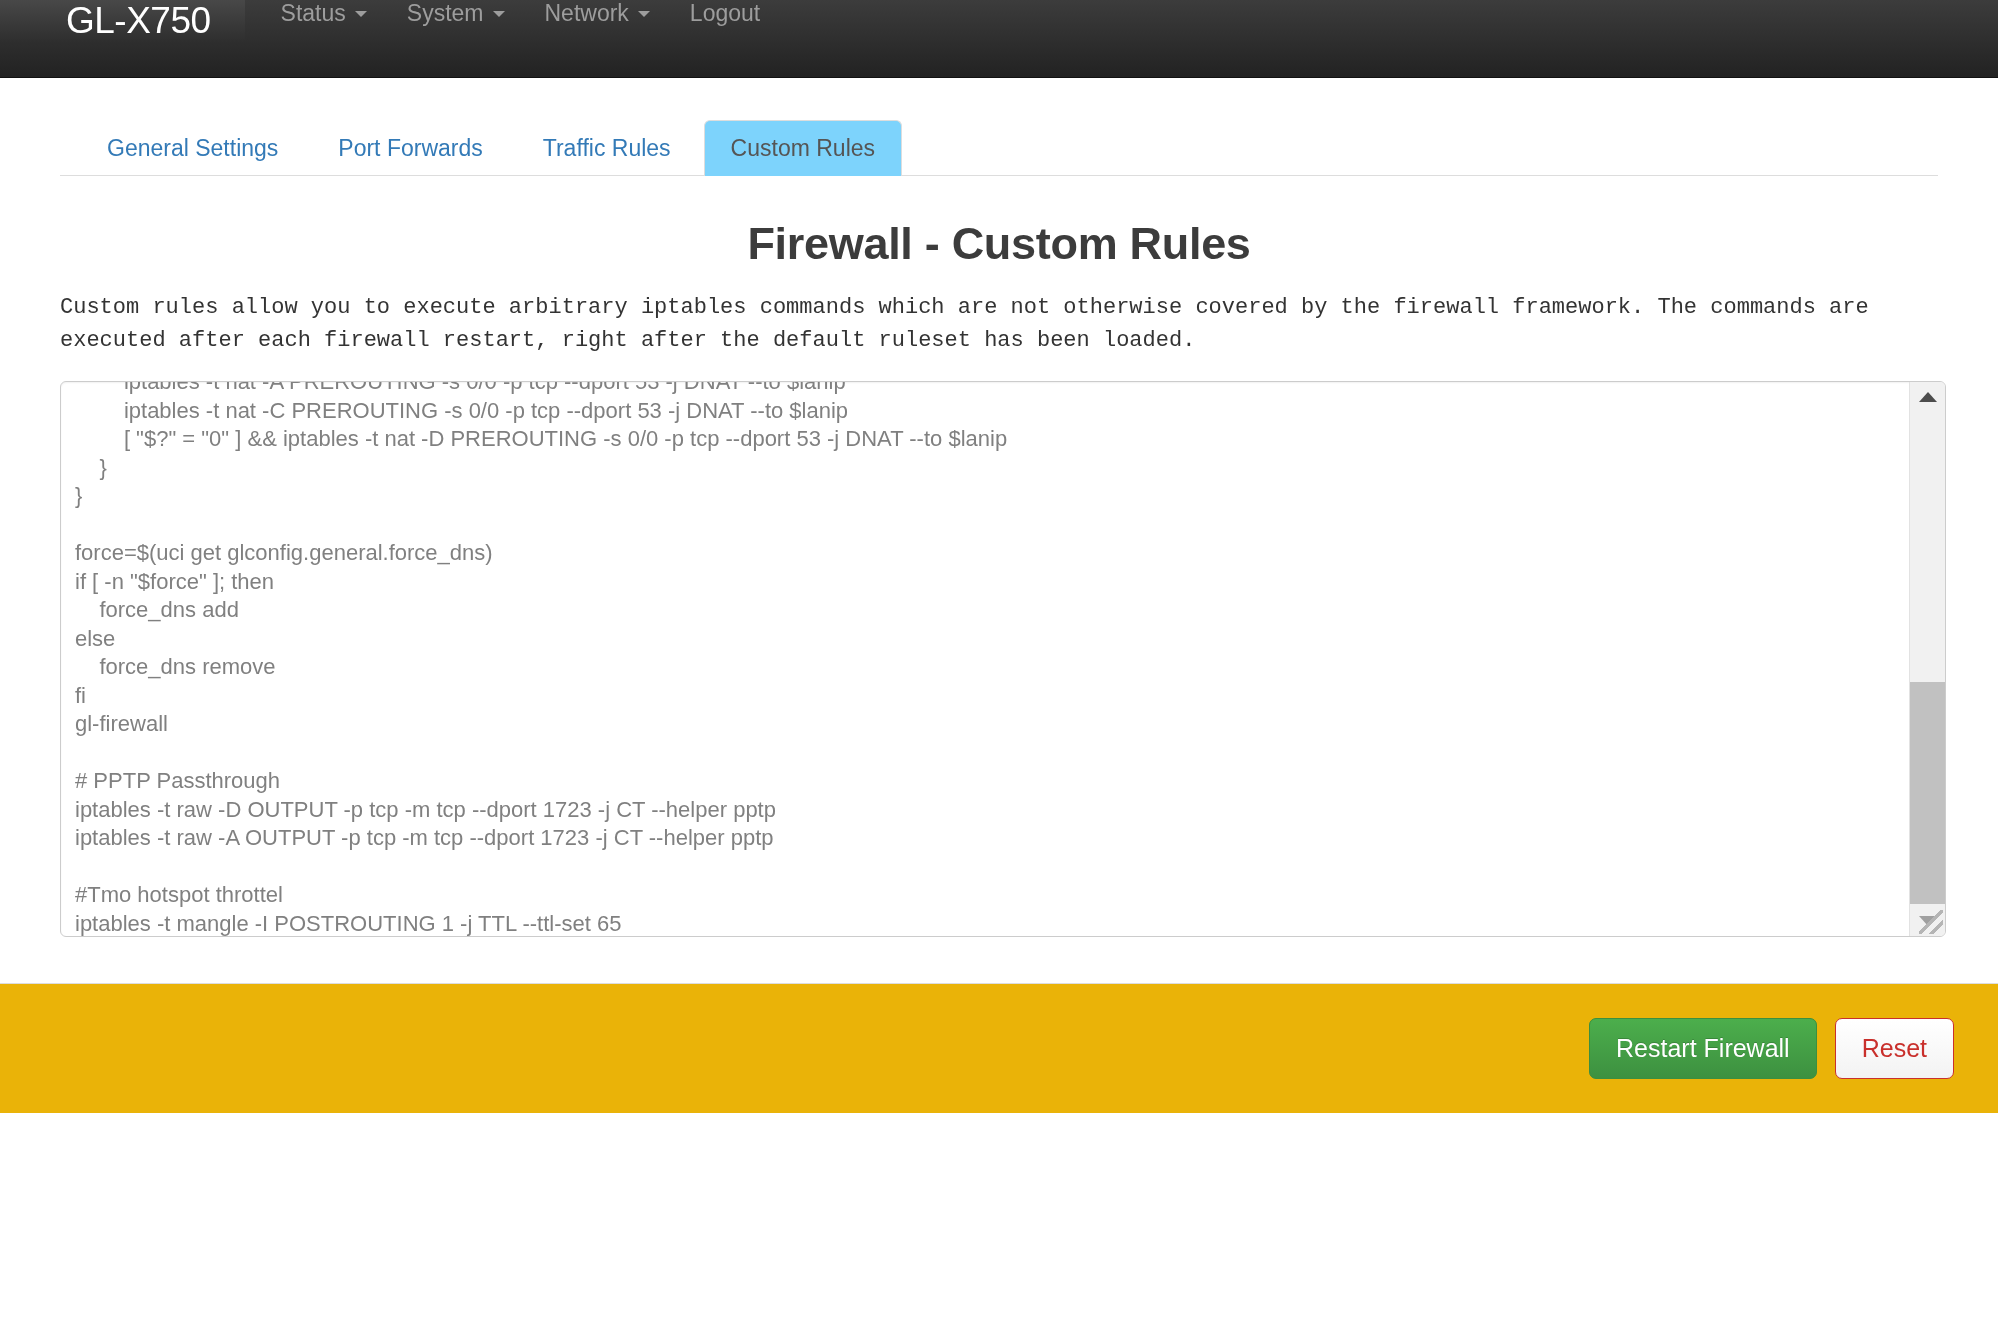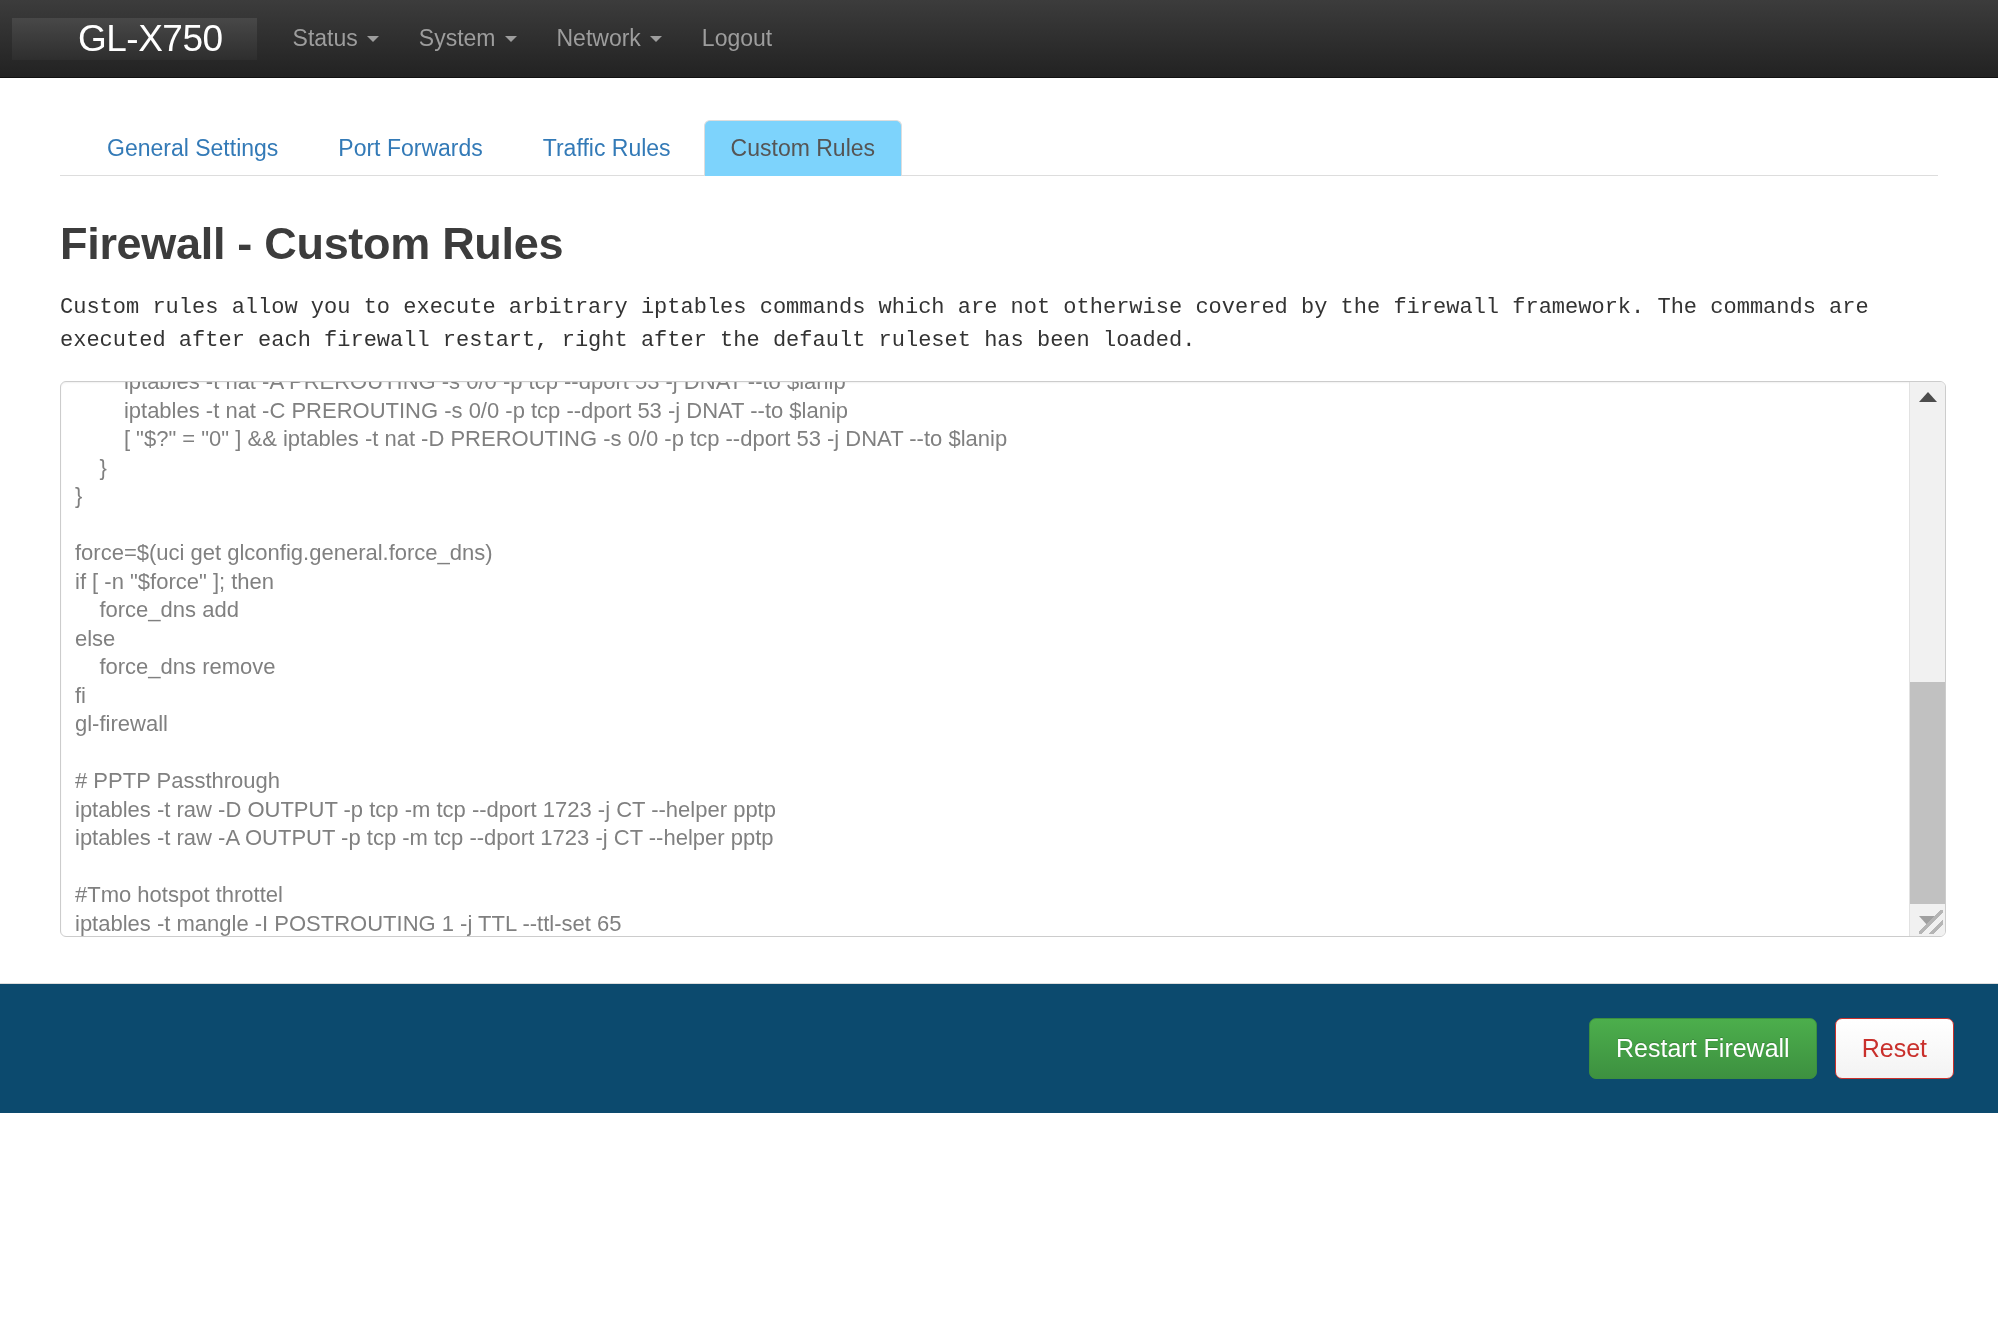--- a/index.html
+++ b/index.html
@@ -13,23 +13,22 @@
     -webkit-font-smoothing: antialiased;
   }
 
   
   .navbar {
     height: 78px;
     background: #222222;
     background-image: linear-gradient(to bottom, #3c3c3c 0%, #222222 100%);
     border-bottom: 1px solid #111;
     display: flex;
-    align-items: center;
+    align-items: flex-start;
     overflow: hidden;
-    padding-left: 12px;
   }
   .brand {
     display: flex;
     align-items: center;
     padding: 0 34px 0 66px;
     color: #ffffff;
     font-size: 37px;
     font-weight: 400;
     letter-spacing: -0.5px;
     background: #383838;
@@ -100,20 +99,21 @@
   }
 
   
   .content { padding-top: 42px; }
   h1.page-title {
     font-size: 45px;
     font-weight: bold;
     color: #3c3c3c;
     margin: 0 0 22px 0;
     letter-spacing: -0.3px;
+    text-align: center;
   }
   .desc {
     font-size: 22px;
     line-height: 1.48;
     color: #333333;
     margin: 0 0 24px 0;
     max-width: 1900px;
     font-family: Liberation Mono, monospace;
   }
 
@@ -198,21 +198,21 @@
     height: 24px;
     background:
       linear-gradient(135deg, transparent 0 45%, #b5b5b5 45% 55%, transparent 55% 100%),
       linear-gradient(135deg, transparent 0 70%, #b5b5b5 70% 80%, transparent 80% 100%);
     pointer-events: none;
   }
 
   
   .actions {
     margin-top: 46px;
-    background: #0c4a6e;
+    background: #eab308;
     border-top: 1px solid #dddddd;
     height: 130px;
     display: flex;
     align-items: center;
     justify-content: flex-end;
     padding: 0 44px;
     gap: 18px;
   }
   .btn {
     font-family: "Liberation Sans", sans-serif;

